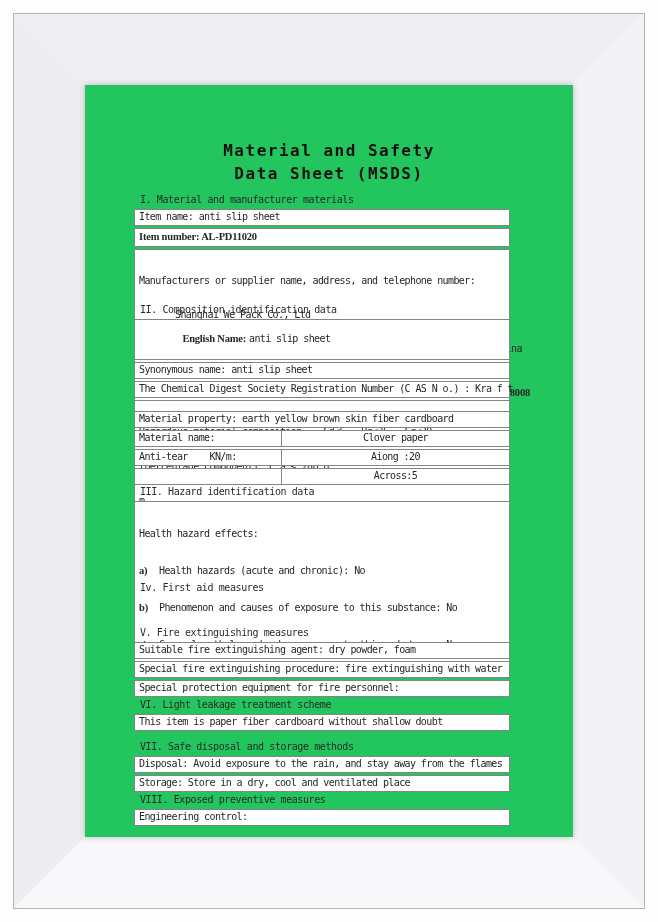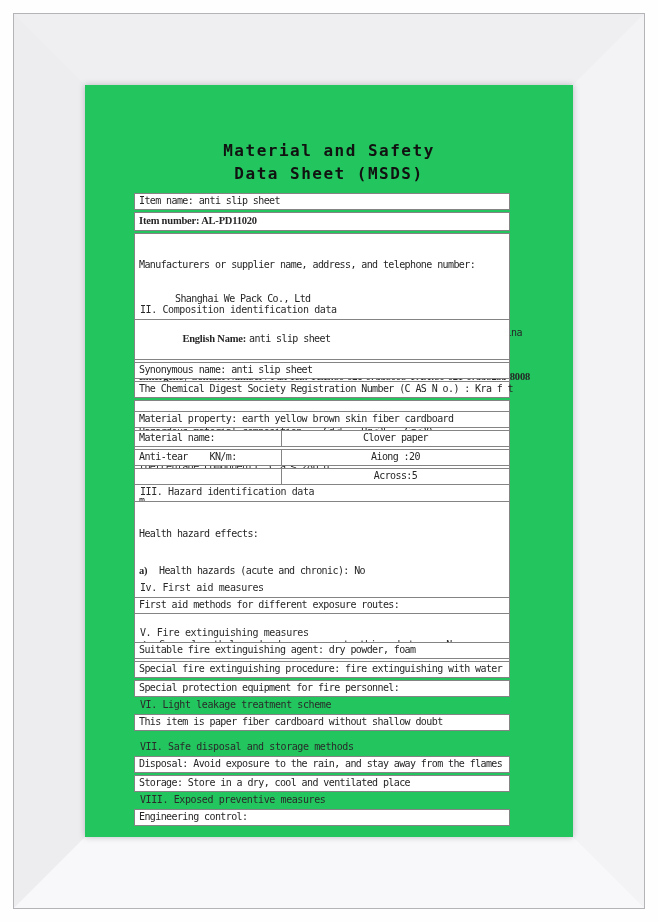--- a/index.html
+++ b/index.html
@@ -64,20 +64,21 @@
   <div class="frame"></div>
 
   <div class="doc">
 
     <div class="doc-title">
       <div>Material and Safety</div>
       <div>Data Sheet (MSDS)</div>
     </div>
 
     <div class="section" style="top:108px">
+      <div class="sec-heading">I. Material and manufacturer materials</div>
       <div class="row">Item name: anti slip sheet</div>
       <div class="row serif">Item number: AL-PD11020</div>
       <div class="row">
         <div class="ml1">Manufacturers or supplier name, address, and telephone number:</div>
         <div class="ml2">Shanghai We Pack Co., Ltd</div>
         <div class="ml2">Address: No.135 Fengmian Road, Fengxian District, Shanghai China</div>
       </div>
       <div class="row serif">Emergency Contact Number / Fax Tel.: TEL:86-021-67558008  FAX:86-021-67558235-8008</div>
     </div>
 
@@ -117,21 +118,20 @@
         <div class="hl">Health hazard effects:</div>
         <div class="hl"><b class="mk">a)</b><span>Health hazards (acute and chronic): No</span></div>
         <div class="hl"><b class="mk">b)</b><span>Phenomenon and causes of exposure to this substance: No</span></div>
         <div class="hl"><b class="mk">c)</b><span>General pathology due by exposure to this substance: No</span></div>
       </div>
       <div class="row">Main symptoms: No</div>
     </div>
 
     <div class="section" style="top:496px">
       <div class="sec-heading">Iv. First aid measures</div>
-      <div class="row">First aid methods for different exposure routes:</div>
     </div>
 
     <div class="section" style="top:613px">
       <div class="sec-heading">VI. Light leakage treatment scheme</div>
       <div class="row">This item is paper fiber cardboard without shallow doubt</div>
     </div>
 
     <div class="section" style="top:541px">
       <div class="sec-heading">V. Fire extinguishing measures</div>
       <div class="row">Suitable fire extinguishing agent: dry powder, foam</div>

